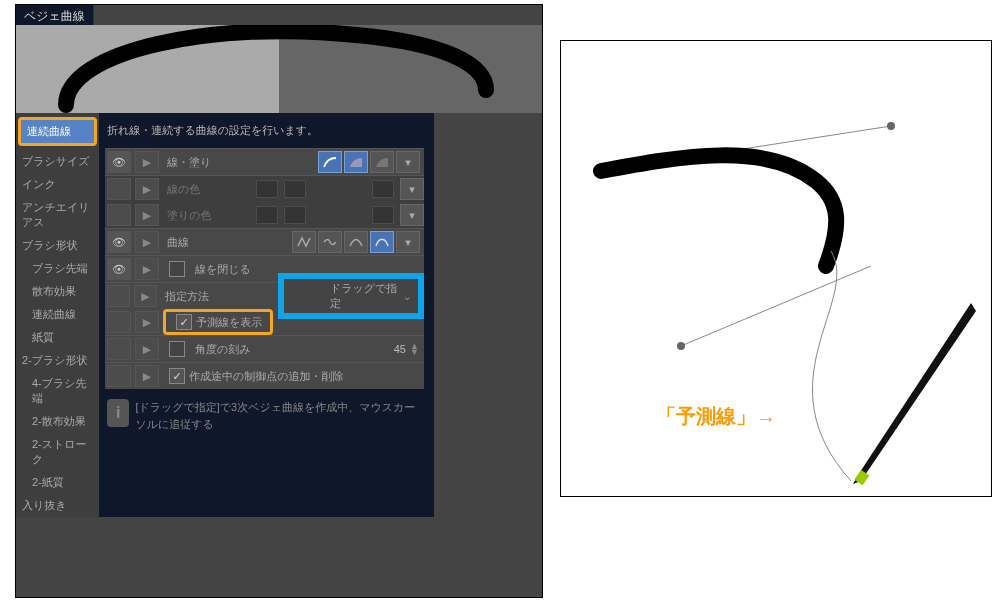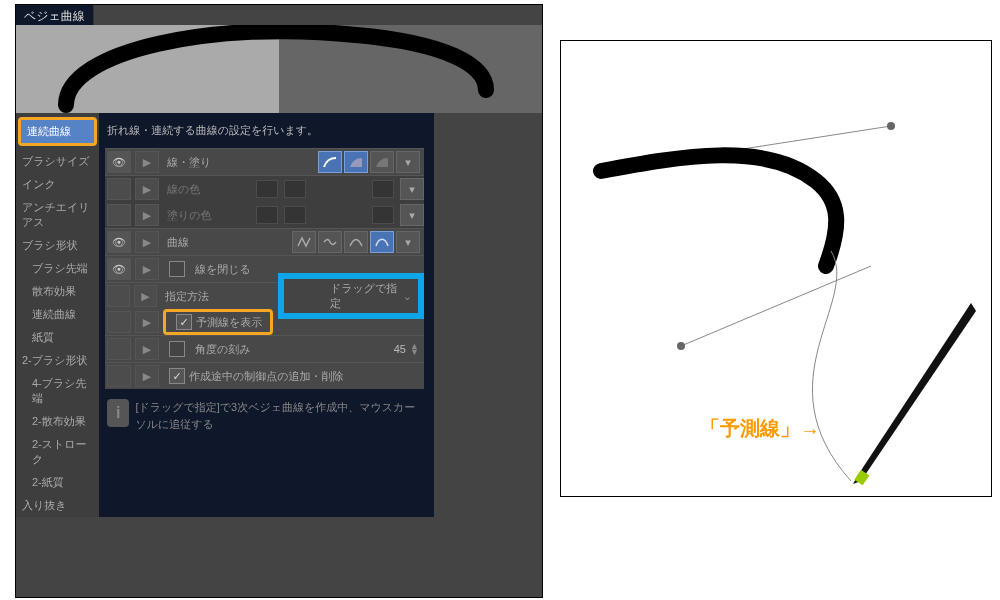--- a/index.html
+++ b/index.html
@@ -403,14 +403,14 @@
 
     <path d="M 40 130 C 120 115 205 100 255 140 C 280 160 280 185 265 225" stroke="#000" stroke-width="16" fill="none" stroke-linecap="round"></path>
 
     <path d="M 270 210 C 300 260, 200 340, 290 440" stroke="#888" stroke-width="1" fill="none"></path>
 
     <g>
       <path d="M 415 270 L 300 440 L 292 443 L 297 434 L 410 262 Z" fill="#111"></path>
       <rect x="296" y="430" width="10" height="12" fill="#9c0" transform="rotate(34 300 436)"></rect>
     </g>
   </svg>
-  <div class="annotation" style="left:95px; top:374px;margin-left:44px;">「予測線」→</div>
+  <div class="annotation" style="left:95px; top:362px;">「予測線」→</div>
 </div>
 
 </body></html>

